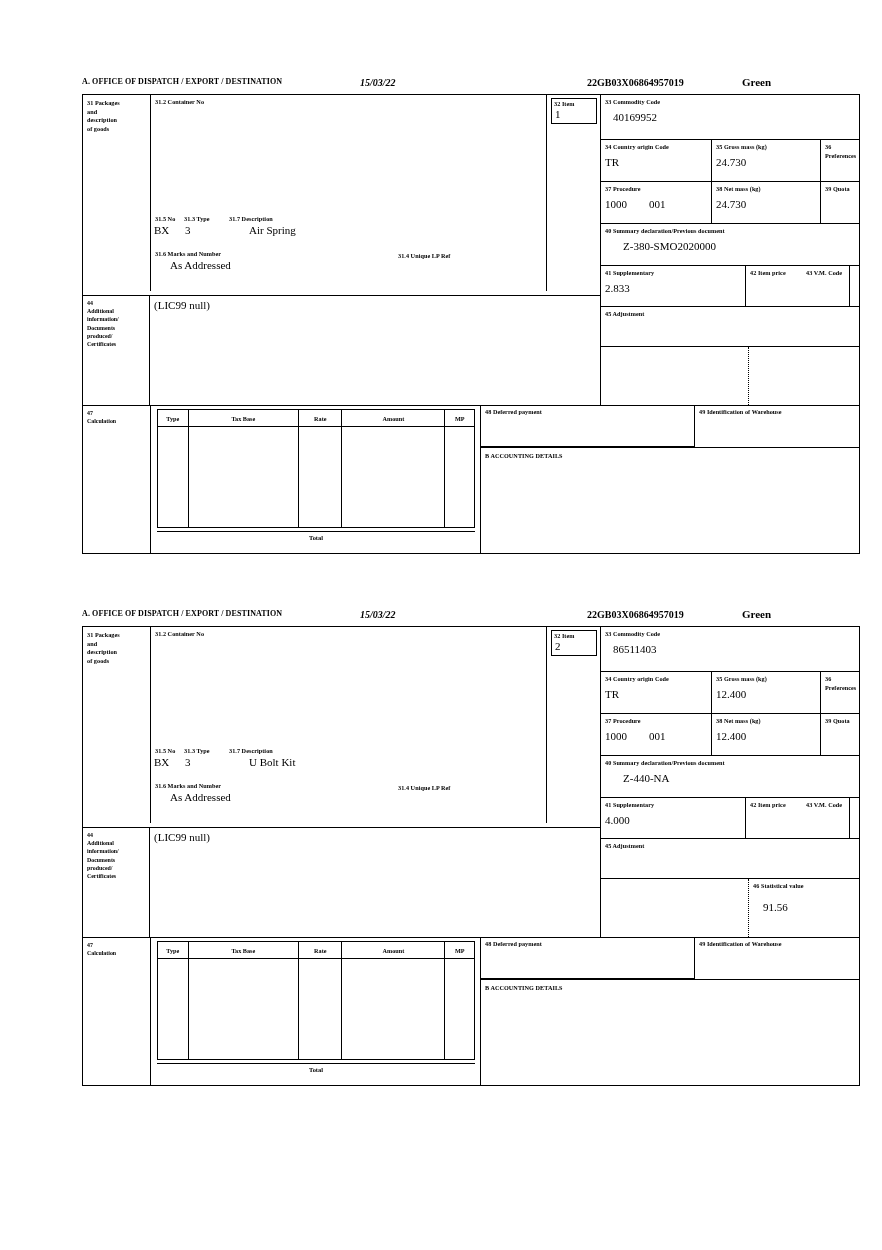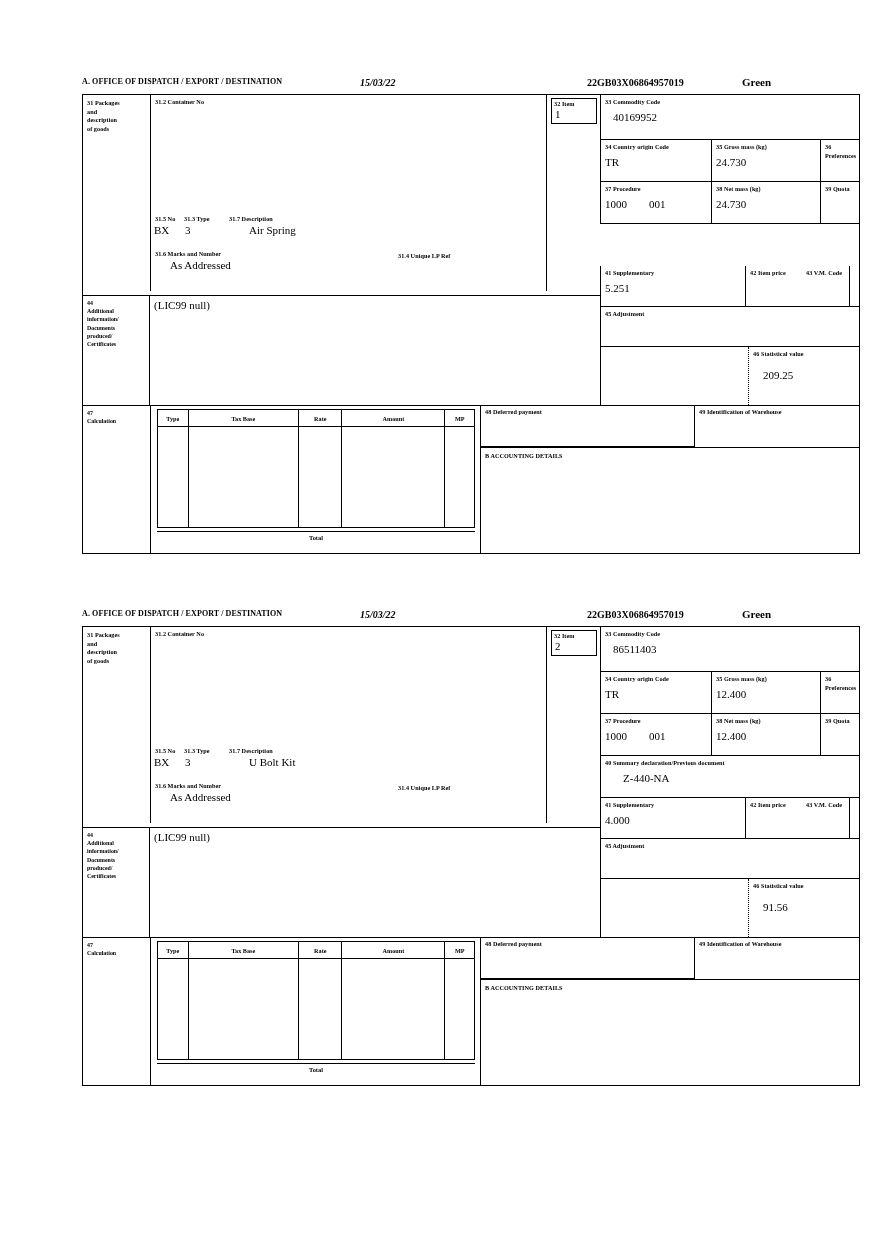--- a/index.html
+++ b/index.html
@@ -293,42 +293,42 @@
         <div class="val" style="padding-top:4px;white-space:pre;">1000        001</div>
       </div>
       <div class="cell rc bb c38">
         <div class="lbl">38 Net mass (kg)</div>
         <div class="val" style="padding-top:4px;">24.730</div>
       </div>
       <div class="cell rc bb c39">
         <div class="lbl">39 Quota</div>
         <div class="val" style="padding-top:4px;"></div>
       </div>
+      <div class="cell rc bb c40">
+        <div class="lbl">40 Summary declaration/Previous document</div>
+        <div class="val" style="padding-left:18px;padding-top:4px;">Z-380-SMO2020000</div>
+      </div>
       <div class="cell rc bb c41">
         <div class="lbl">41 Supplementary</div>
-        <div class="val" style="padding-top:4px;">5.251</div>
+        <div class="val" style="padding-top:4px;">2.833</div>
       </div>
       <div class="cell rc bb c42">
         <div class="lbl">42 Item price</div>
         <div class="val" style="padding-top:4px;"></div>
       </div>
       <div class="cell rc bb c43">
         <div class="lbl c43lbl">43 V.M. Code</div>
         <div class="val" style="padding-top:4px;"></div>
       </div>
       <div class="cell rc bb c45">
         <div class="lbl">45 Adjustment</div>
         <div class="val" style="padding-top:4px;"></div>
       </div>
       <div class="cell rc c46area">
         <div class="c46dotted"></div>
-        <div class="c46">
-          <div class="lbl">46 Statistical value</div>
-          <div class="val" style="padding-left:10px;padding-top:10px;">209.25</div>
-        </div>
       </div>
 
       <div class="sep-44"></div>
       <div class="cell col44 br">
         <div class="lbl-sm">44</div>
         <div class="lbl-sm">Additional</div>
         <div class="lbl-sm">information/</div>
         <div class="lbl-sm">Documents</div>
         <div class="lbl-sm">produced/</div>
         <div class="lbl-sm">Certificates</div>

